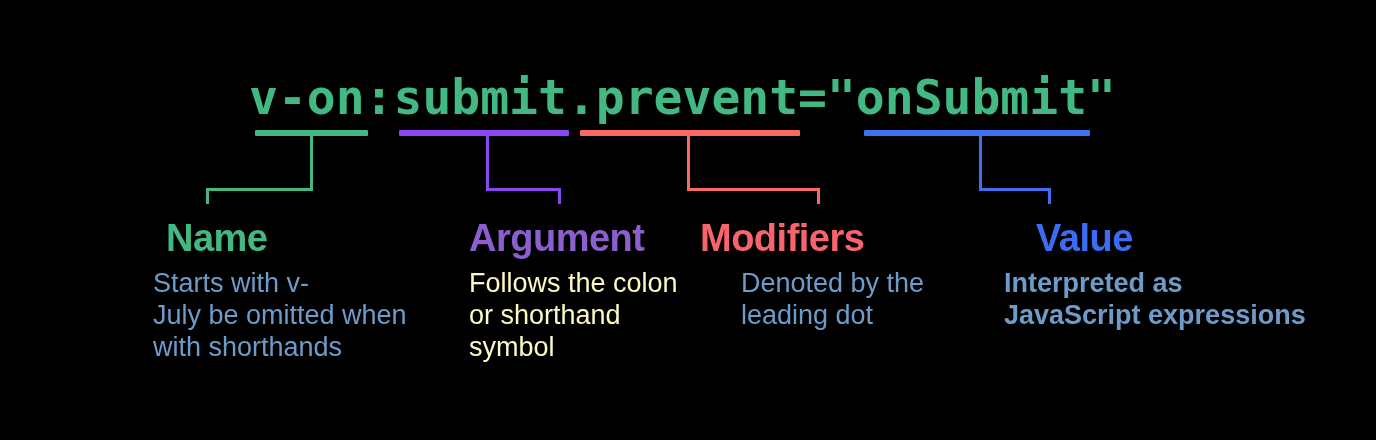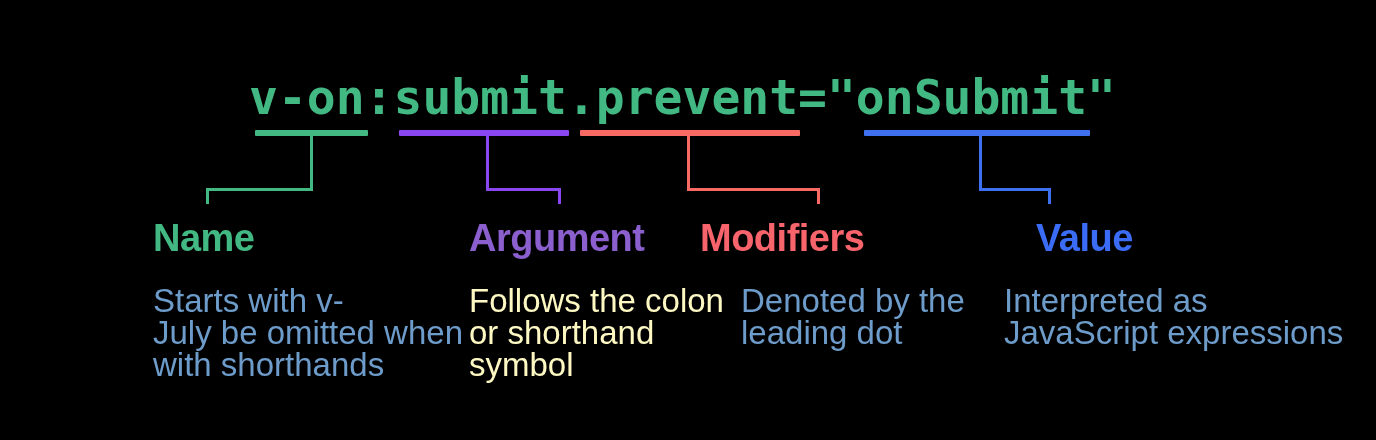--- a/index.html
+++ b/index.html
@@ -22,44 +22,44 @@
   
   .connectors{position:absolute;left:0;top:0;width:1376px;height:440px;display:block;}
   .connectors polyline{fill:none;stroke-width:3px;}
 
   
   .label{position:absolute;top:218px;font-size:38px;font-weight:600;
          letter-spacing:-0.5px;line-height:40px;white-space:nowrap;}
   .lb0{left:153px;} .lb1{left:469px;} .lb2{left:700px;} .lb3{left:1004px;}
 
   
-  .desc{position:absolute;top:285px;font-size:33px;line-height:32px;
+  .desc{position:absolute;top:267px;font-size:27px;line-height:32px;
         font-weight:400;white-space:nowrap;}
-  .ds0{left:153px;} .ds1{left:469px;} .ds2{left:741px;} .ds3{left:1004px;}
+  .ds0{left:153px;} .ds1{left:469px;} .ds2{left:741px;} .ds3{left:1004px;font-weight:bold;}
 </style>
 </head>
 <body style="background: rgb(0, 0, 0);">
 
 <div class="canvas" style="background: rgb(0, 0, 0);">
 
   <div class="code" style="color: rgb(66, 184, 131);">v-on:submit.prevent="onSubmit"</div>
 
   <div class="underline u0" style="background-color: rgb(66, 184, 131);"></div>
   <div class="underline u1" style="background-color: rgb(138, 70, 240);"></div>
   <div class="underline u2" style="background-color: rgb(249, 106, 100);"></div>
   <div class="underline u3" style="background-color: rgb(62, 112, 240);"></div>
 
   <svg class="connectors" viewBox="0 0 1376 440">
     <polyline points="311.5,136 311.5,189.5 207.5,189.5 207.5,204" stroke="#42b883"></polyline>
     <polyline points="487.5,136 487.5,189.5 559.5,189.5 559.5,204" stroke="#8a46f0"></polyline>
     <polyline points="688.5,136 688.5,189.5 818.5,189.5 818.5,204" stroke="#f96a64"></polyline>
     <polyline points="980.5,136 980.5,189.5 1049.5,189.5 1049.5,204" stroke="#3e70f0"></polyline>
   </svg>
 
-  <div class="label lb0" style="color: rgb(66, 184, 131);">Name</div>
+  <div class="label lb0" style="color: rgb(66, 184, 131); margin-left: 13px;">Name</div>
   <div class="label lb1" style="color: rgb(139, 95, 206);">Argument</div>
   <div class="label lb2" style="color: rgb(248, 100, 108);">Modifiers</div>
   <div class="label lb3" style="color: rgb(58, 108, 246); margin-left: 32px;">Value</div>
 
   <div class="desc ds0" style="color: rgb(109, 156, 202);">
     <div>Starts with v-</div>
     <div>July be omitted when</div>
     <div>with shorthands</div>
   </div>
 

